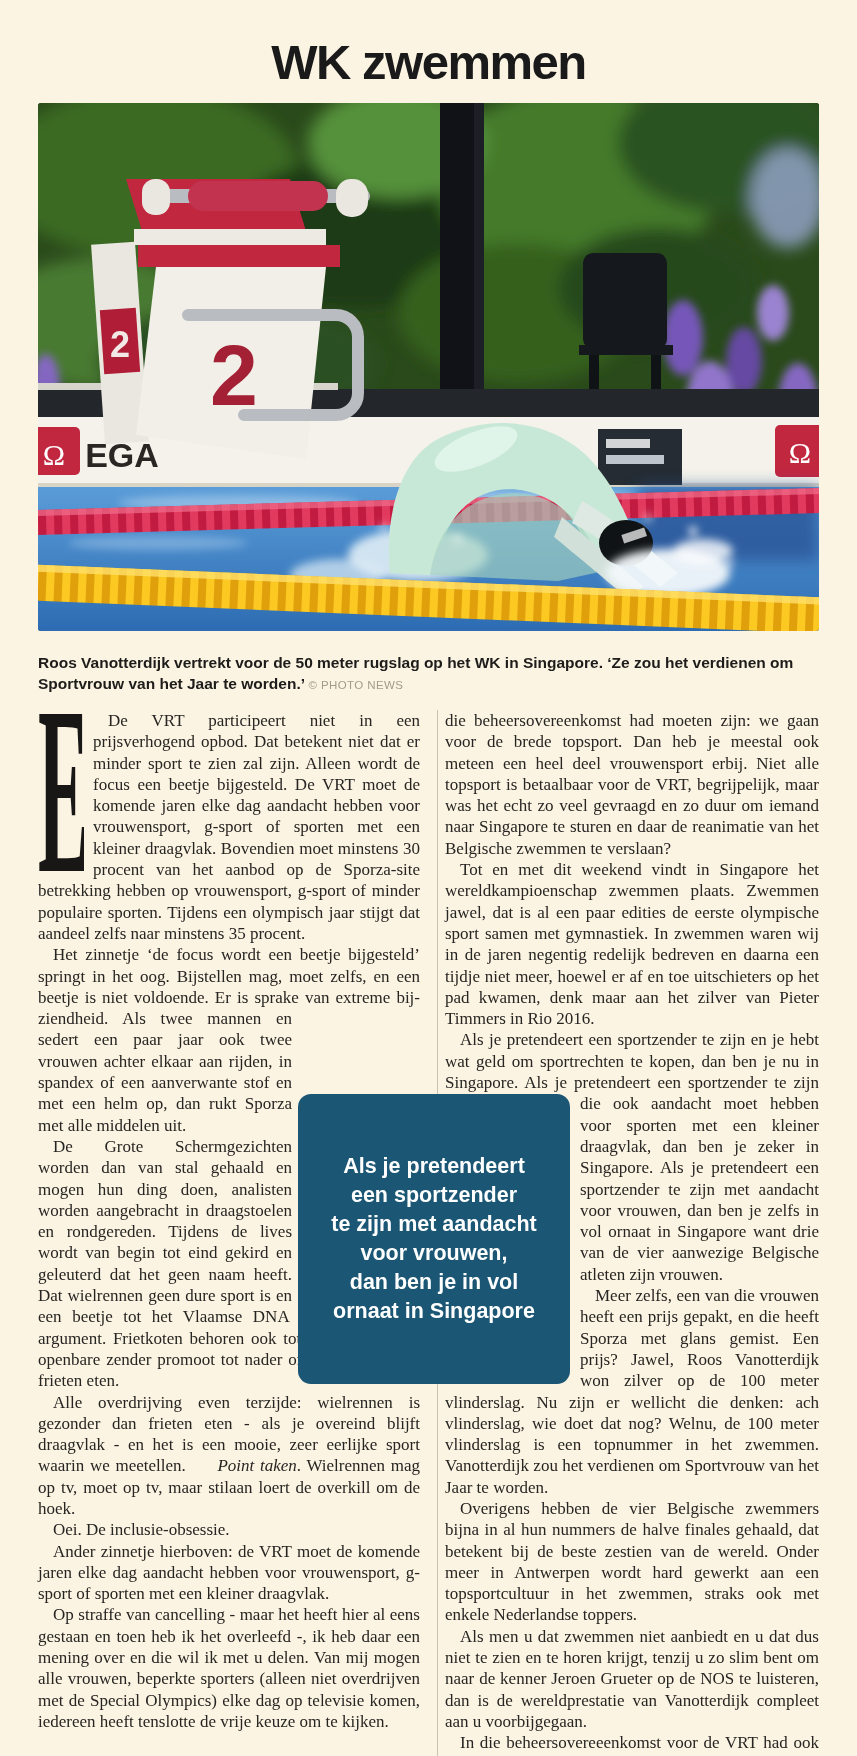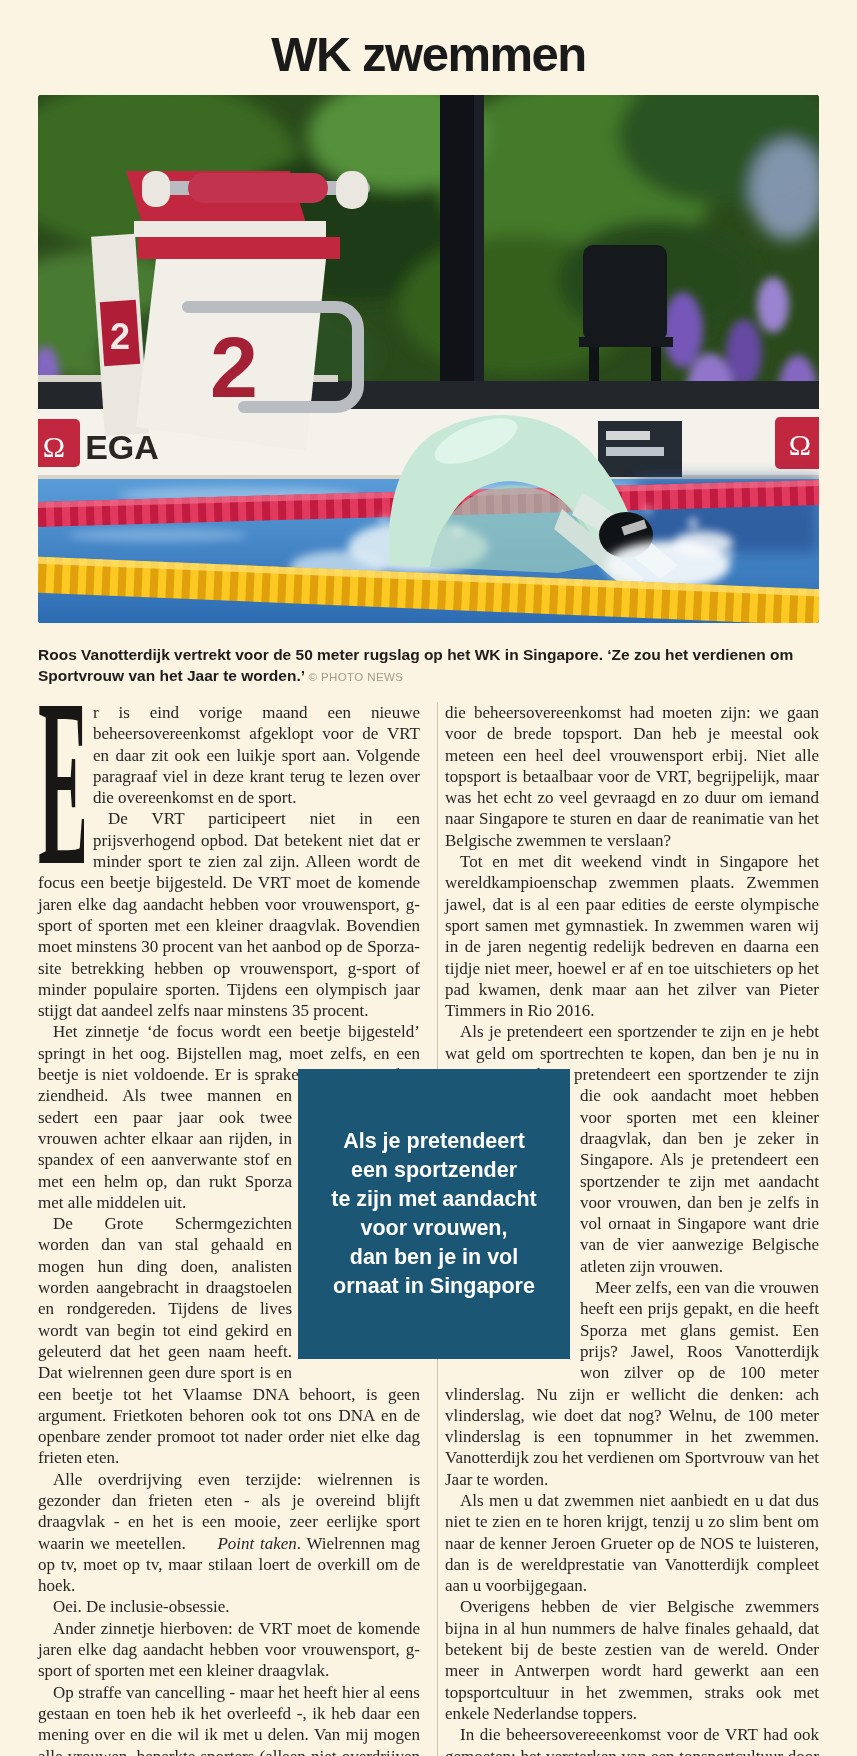--- a/index.html
+++ b/index.html
@@ -6,21 +6,21 @@
     --page-bg:#fbf4e3; --headline:#1a1a1a; --body-text:#272522;
     --caption-text:#1d1c1a; --credit-text:#a29b8a; --divider:#cbc3b0;
     --quote-bg:#1b5674; --quote-text:#ffffff;
     --photo-water:#4f93d4; --photo-lane-red:#c21b42; --photo-lane-yellow:#f0b415;
     --photo-foliage:#2a4a1b; --photo-block-red:#c22740;
   }
   html,body{margin:0;padding:0;}
   body{width:857px;height:1756px;background:var(--page-bg);overflow:hidden;
        font-family:"Liberation Serif",serif;}
   .page{padding:0 38px;}
-  .headline{margin:0;padding-top:30px;text-align:center;
+  .headline{margin:8px;padding-top:30px;text-align:center;
     font-family:"Liberation Sans",sans-serif;font-weight:bold;
     font-size:49px;line-height:49px;letter-spacing:-1.5px;color:var(--headline);}
   .photo-wrap{margin-top:16px;width:781px;height:528px;border-radius:3px;
     overflow:hidden;background:#2a4a1b;}
   .caption{margin-top:21px;font-family:"Liberation Sans",sans-serif;font-weight:bold;
     font-size:15.5px;line-height:21px;color:var(--caption-text);}
   .credit{font-weight:normal;font-size:11.5px;color:var(--credit-text);
     letter-spacing:.4px;white-space:nowrap;}
   .body-cols{position:relative;margin-top:14px;display:flex;align-items:flex-start;}
   .col{text-align:justify;font-size:17px;line-height:21.3px;color:var(--body-text);}
@@ -202,42 +202,42 @@
 
   <div class="caption"><span>Roos Vanotterdijk vertrekt voor de 50 meter rugslag op het WK in Singapore. ‘Ze zou het verdienen om Sportvrouw van het Jaar te worden.’ </span><span class="credit">© PHOTO NEWS</span></div>
 
   <div class="body-cols">
 
     <div class="col col-left">
       <p class="flush"><span class="dropcap-box">
             <svg width="46" height="158" viewBox="0 0 46 158">
               <text x="0" y="157" transform="scale(0.32 1)" font-family="Liberation Serif, serif" font-weight="bold" font-size="240" fill="#191715">E</text>
             </svg>
-          </span><span>r is eind vorige maand een nieuwe beheersovereenkomst afgeklopt voor de VRT en daar zit ook een luikje sport aan. Volgende paragraaf viel in deze krant terug te lezen over die overeenkomst en de sport.</span></p>
+          </span></p>
       <p><span>De VRT participeert niet in een prijsverhogend opbod. Dat betekent niet dat er minder sport te zien zal zijn. Alleen wordt de focus een beetje bijgesteld. De VRT moet de komende jaren elke dag aandacht hebben voor vrouwensport, g-sport of sporten met een kleiner draagvlak. Bovendien moet minstens 30 procent van het aanbod op de Sporza-site betrekking hebben op vrouwensport, g-sport of minder populaire sporten. Tijdens een olympisch jaar stijgt dat aandeel zelfs naar minstens 35 procent.</span></p>
       <p><span>Het zinnetje ‘de focus wordt een beetje bijgesteld’ springt in het oog. Bijstellen mag, moet zelfs, en een beetje is niet voldoende. Er is sprake van extreme bij-</span><span class="lspacer"></span><span>ziendheid. Als twee mannen en sedert een paar jaar ook twee vrouwen achter elkaar aan rijden, in spandex of een aanverwante stof en met een helm op, dan rukt Sporza met alle middelen uit.</span></p>
       <p><span>De Grote Schermgezichten worden dan van stal gehaald en mogen hun ding doen, analisten worden aangebracht in draagstoelen en rondgereden. Tijdens de lives wordt van begin tot eind gekird en geleuterd dat het geen naam heeft. Dat wielrennen geen dure sport is en een beetje tot het Vlaamse DNA behoort, is geen argument. Frietkoten behoren ook tot ons DNA en de openbare zender promoot tot nader order niet elke dag frieten eten.</span></p>
       <p><span>Alle overdrijving even terzijde: wielrennen is gezonder dan frieten eten - als je overeind blijft draagvlak - en het is een mooie, zeer eerlijke sport waarin we meetellen. </span><span class="italic">Point taken</span><span>. Wielrennen mag op tv, moet op tv, maar stilaan loert de overkill om de hoek.</span></p>
       <p><span>Oei. De inclusie-obsessie.</span></p>
       <p><span>Ander zinnetje hierboven: de VRT moet de komende jaren elke dag aandacht hebben voor vrouwensport, g-sport of sporten met een kleiner draagvlak.</span></p>
       <p><span>Op straffe van cancelling - maar het heeft hier al eens gestaan en toen heb ik het overleefd -, ik heb daar een mening over en die wil ik met u delen. Van mij mogen alle vrouwen, beperkte sporters (alleen niet overdrijven met de Special Olympics) elke dag op televisie komen, iedereen heeft tenslotte de vrije keuze om te kijken.</span></p>
 
     </div>
 
     <div class="col col-right">
       <p class="flush"><span>die beheersovereenkomst had moeten zijn: we gaan voor de brede topsport. Dan heb je meestal ook meteen een heel deel vrouwensport erbij. Niet alle topsport is betaalbaar voor de VRT, begrijpelijk, maar was het echt zo veel gevraagd en zo duur om iemand naar Singapore te sturen en daar de reanimatie van het Belgische zwemmen te verslaan?</span></p>
       <p><span>Tot en met dit weekend vindt in Singapore het wereldkampioenschap zwemmen plaats. Zwemmen jawel, dat is al een paar edities de eerste olympische sport samen met gymnastiek. In zwemmen waren wij in de jaren negentig redelijk bedreven en daarna een tijdje niet meer, hoewel er af en toe uitschieters op het pad kwamen, denk maar aan het zilver van Pieter Timmers in Rio 2016.</span></p>
       <p><span>Als je pretendeert een sportzender te zijn en je hebt wat geld om sportrechten te kopen, dan ben je nu in Singapore. Als je pretendeert een sportzender te zijn </span><span class="rspacer"></span><span>die ook aandacht moet hebben voor sporten met een kleiner draagvlak, dan ben je zeker in Singapore. Als je pretendeert een sportzender te zijn met aandacht voor vrouwen, dan ben je zelfs in vol ornaat in Singapore want drie van de vier aanwezige Belgische atleten zijn vrouwen.</span></p>
       <p><span>Meer zelfs, een van die vrouwen heeft een prijs gepakt, en die heeft Sporza met glans gemist. Een prijs? Jawel, Roos Vanotterdijk won zilver op de 100 meter vlinderslag. Nu zijn er wellicht die denken: ach vlinderslag, wie doet dat nog? Welnu, de 100 meter vlinderslag is een topnummer in het zwemmen. Vanotterdijk zou het verdienen om Sportvrouw van het Jaar te worden.</span></p>
+      <p><span>Overigens hebben de vier Belgische zwemmers bijna in al hun nummers de halve finales gehaald, dat betekent bij de beste zestien van de wereld. Onder meer in Antwerpen wordt hard gewerkt aan een topsportcultuur in het zwemmen, straks ook met enkele Nederlandse toppers.</span></p>
       <p><span>Als men u dat zwemmen niet aanbiedt en u dat dus niet te zien en te horen krijgt, tenzij u zo slim bent om naar de kenner Jeroen Grueter op de NOS te luisteren, dan is de wereldprestatie van Vanotterdijk compleet aan u voorbijgegaan.</span></p>
-      <p><span>Overigens hebben de vier Belgische zwemmers bijna in al hun nummers de halve finales gehaald, dat betekent bij de beste zestien van de wereld. Onder meer in Antwerpen wordt hard gewerkt aan een topsportcultuur in het zwemmen, straks ook met enkele Nederlandse toppers.</span></p>
       <p><span>In die beheersovereeenkomst voor de VRT had ook gemoeten: het versterken van een topsportcultuur door gerichte aanwezigheid van Sporza bij de grote momenten van ook andere sport dan voetbal en koers.</span></p>
     </div>
 
-    <div class="pullquote" style="top: 367px;"><span>Als je pretendeert
+    <div class="pullquote" style="top: 384px; border-radius: 13px;"><span>Als je pretendeert
 een sportzender
 te zijn met aandacht
 voor vrouwen,
 dan ben je in vol
 ornaat in Singapore</span></div>
   </div>
 
 </div>
 
 </body></html>

